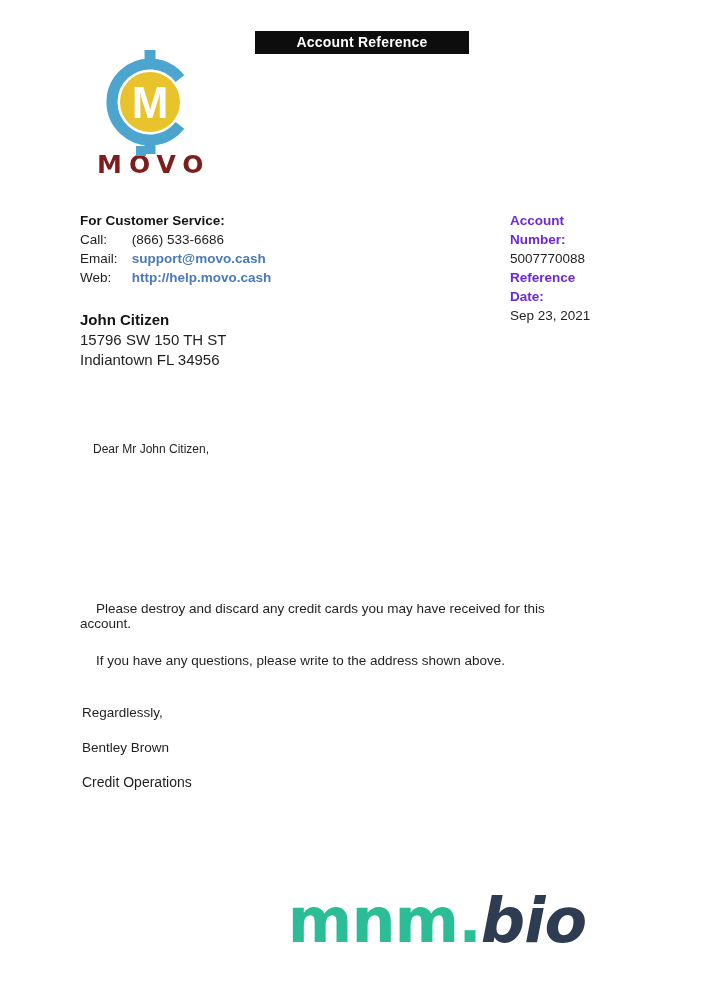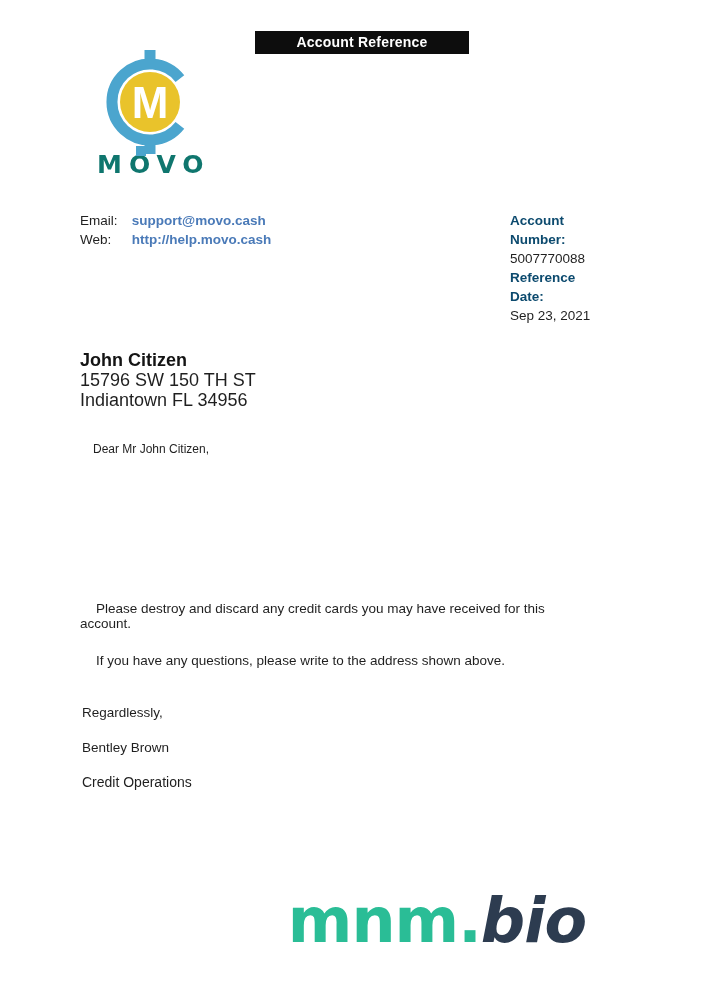--- a/index.html
+++ b/index.html
@@ -36,21 +36,21 @@
     left: 96px; top: 50px;
     width: 112px; height: 104px;
   }
   .wordmark {
     position: absolute;
     left: 97px; top: 150px;
     width: 110px;
     font-size: 25px;
     font-weight: 700;
     letter-spacing: 7px;
-    color: #0f766e;
+    color: #7f1d1d;
     font-family: "DejaVu Sans", "Liberation Sans", sans-serif;
   }
   .accent-square {
     position: absolute;
     left: 39px; top: -4px;
     width: 10px; height: 10px;
     background: #4ba5ce;
   }
 
   
@@ -63,29 +63,28 @@
   .cs-heading { font-weight: 700; color: #141414; }
   .cs-label { display: inline-block; width: 48px; }
   .link { color: #4a7ab8; text-decoration: none; cursor: pointer; font-weight: bold; }
 
   .acct-block {
     position: absolute;
     left: 510px; top: 211px;
     font-size: 13.5px;
     line-height: 19px;
   }
-  .bold-line { font-weight: 700; color: #0c4a6e; }
+  .bold-line { font-weight: 700; color: #6d28d9; }
 
   
   .recipient {
     position: absolute;
     left: 80px; top: 310px;
-    font-size: 18px;
+    font-size: 15px;
     line-height: 20px;
-    margin-top: 40px;
   }
   .recipient .name { font-weight: 700; color: #141414; }
 
   
   .salutation {
     position: absolute;
     left: 80px; top: 442px;
     font-size: 12px;
     text-indent: 13px;
   }
@@ -137,20 +136,25 @@
     <circle cx="54" cy="52" r="30" fill="#e9c32b"></circle>
     <text x="54" y="68" text-anchor="middle" font-family="Liberation Sans, DejaVu Sans, sans-serif" font-size="44" font-weight="700" fill="#ffffff">M</text>
   </svg>
 
   <div class="wordmark">
     <span>MOVO</span>
     <span class="accent-square"></span>
   </div>
 
   <div class="cs-block">
+    <div class="cs-heading">For Customer Service:</div>
+    <div>
+      <span class="cs-label">Call:</span>
+      <span>(866) 533-6686</span>
+    </div>
     <div>
       <span class="cs-label">Email:</span>
       <a class="link">support@movo.cash</a>
     </div>
     <div>
       <span class="cs-label">Web:</span>
       <a class="link">http://help.movo.cash</a>
     </div>
   </div>
 

